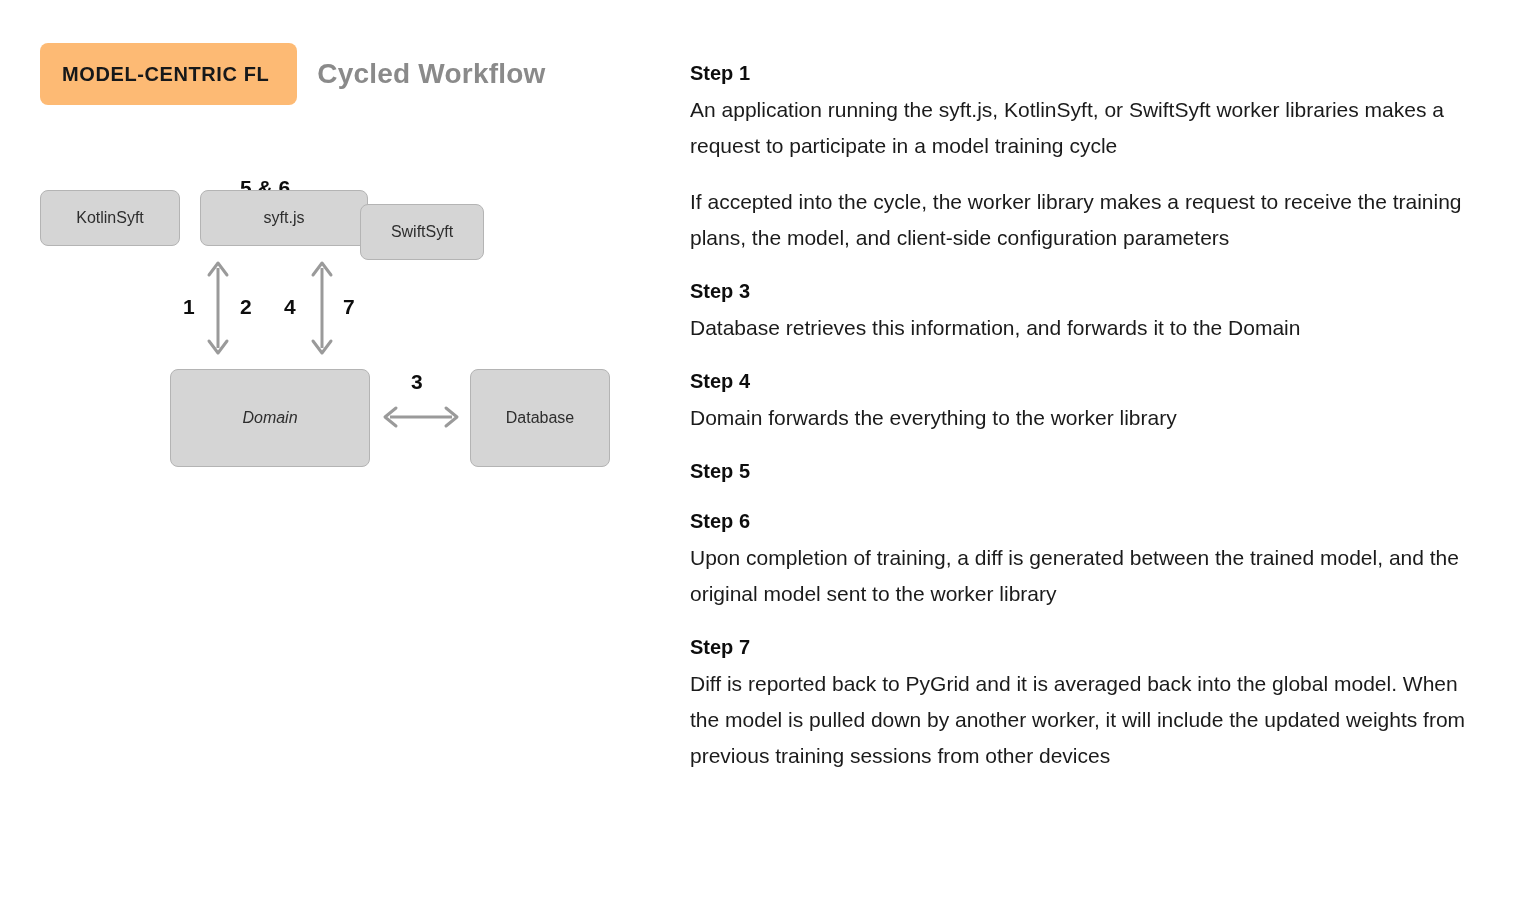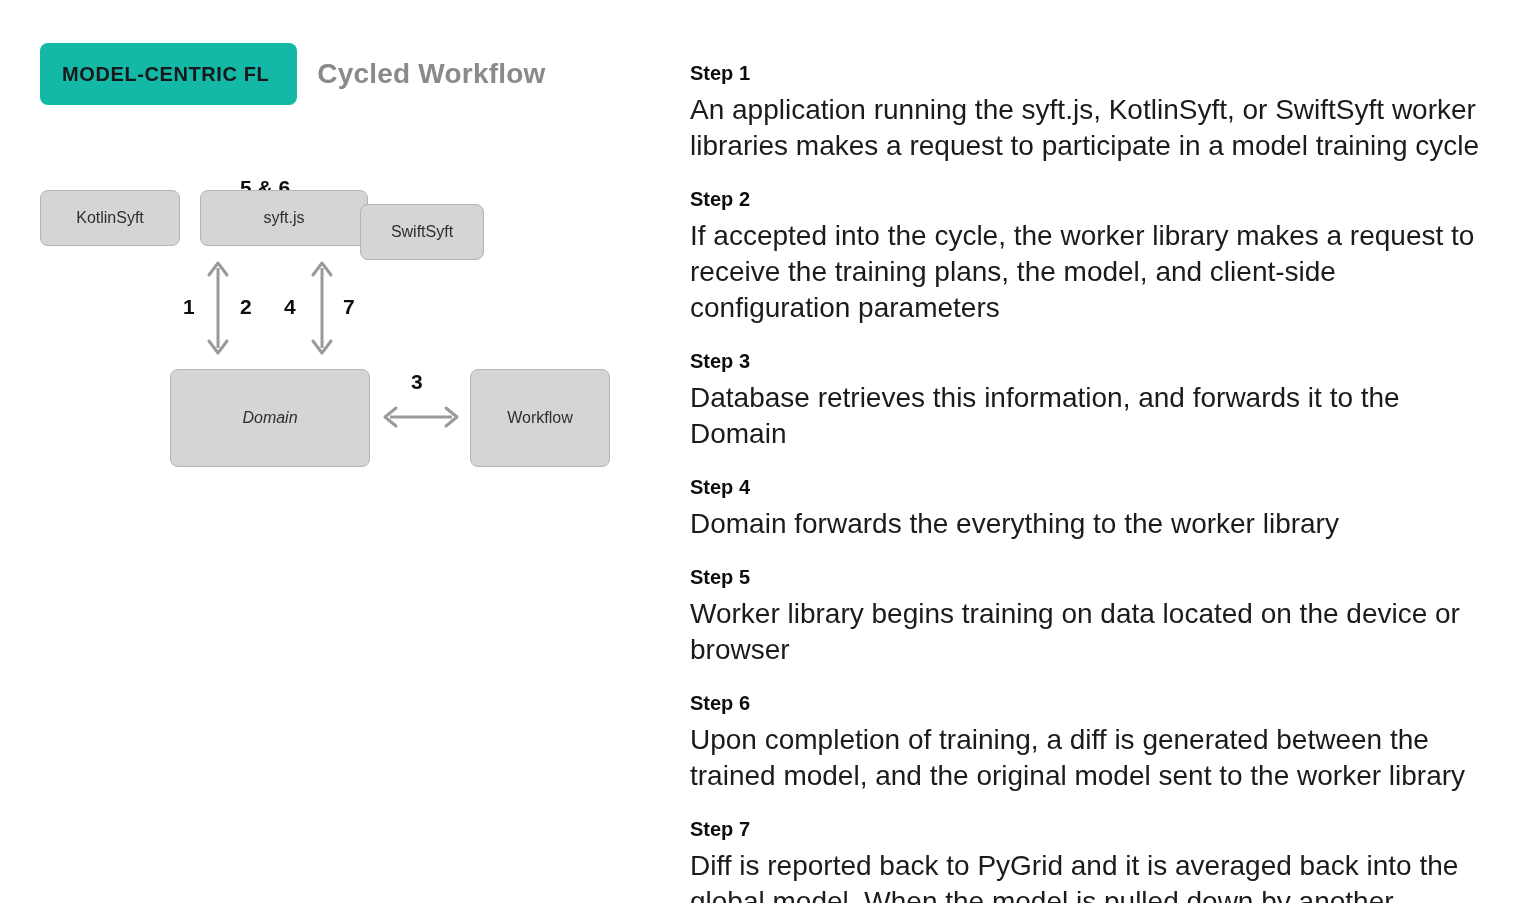--- a/index.html
+++ b/index.html
@@ -23,21 +23,21 @@
     width: 660px; height: 903px;
   }
 
   #header-row {
     position: absolute;
     left: 40px; top: 43px;
     display: flex;
     align-items: center;
   }
   #title-pill {
-    background: #14b8a6;
+    background: #fdba74;
     border-radius: 8px;
     padding: 19px 28px 19px 22px;
     font-size: 20px;
     font-weight: bold;
     letter-spacing: 0.6px;
     color: #16181a;
     line-height: 24px;
     white-space: nowrap;
   }
   #subtitle {
@@ -96,21 +96,21 @@
   .step-block { margin-bottom: 20px; }
   .step-block:last-child { margin-bottom: 12px; }
   .step-title {
     font-size: 20px;
     font-weight: bold;
     color: #0d0d0d;
     line-height: 30px;
     margin: 0 0 4px 0;
   }
   .step-body {
-    font-size: 28px;
+    font-size: 21px;
     color: #1b1b1b;
     line-height: 36px;
     margin: 0;
     max-width: 800px;
   }
 </style>
 </head>
 <body>
 
 <div id="left-panel">
@@ -146,58 +146,56 @@
 
   <div class="num-label" id="label-1">1</div>
   <div class="num-label" id="label-2">2</div>
   <div class="num-label" id="label-4">4</div>
   <div class="num-label" id="label-7">7</div>
 
   <div class="node-box" id="box-domain">
     <span>Domain</span>
   </div>
   <div class="node-box" id="box-database">
-    <span>Workflow</span>
+    <span>Database</span>
   </div>
 
   <div class="num-label" id="label-3">3</div>
 
   <svg class="arrow-svg" id="arrow-mid" width="82" height="34" viewBox="0 0 82 34">
     <line x1="10" y1="17" x2="72" y2="17" stroke="#9a9a9a" stroke-width="3"></line>
     <polyline points="16,8 5,17 16,26" fill="none" stroke="#9a9a9a" stroke-width="3" stroke-linecap="round" stroke-linejoin="round"></polyline>
     <polyline points="66,8 77,17 66,26" fill="none" stroke="#9a9a9a" stroke-width="3" stroke-linecap="round" stroke-linejoin="round"></polyline>
   </svg>
 
 </div>
 
 <div id="steps-panel">
 
   <div class="step-block">
     <div class="step-title">Step 1</div>
     <div class="step-body">An application running the syft.js, KotlinSyft, or SwiftSyft worker libraries makes a request to participate in a model training cycle</div>
   </div>
 
   <div class="step-block">
-    <div class="step-title">Step 2</div>
     <div class="step-body">If accepted into the cycle, the worker library makes a request to receive the training plans, the model, and client-side configuration parameters</div>
   </div>
 
   <div class="step-block">
     <div class="step-title">Step 3</div>
     <div class="step-body">Database retrieves this information, and forwards it to the Domain</div>
   </div>
 
   <div class="step-block">
     <div class="step-title">Step 4</div>
     <div class="step-body">Domain forwards the everything to the worker library</div>
   </div>
 
   <div class="step-block">
     <div class="step-title">Step 5</div>
-    <div class="step-body">Worker library begins training on data located on the device or browser</div>
   </div>
 
   <div class="step-block">
     <div class="step-title">Step 6</div>
     <div class="step-body">Upon completion of training, a diff is generated between the trained model, and the original model sent to the worker library</div>
   </div>
 
   <div class="step-block">
     <div class="step-title">Step 7</div>
     <div class="step-body">Diff is reported back to PyGrid and it is averaged back into the global model. When the model is pulled down by another worker, it will include the updated weights from previous training sessions from other devices</div>

